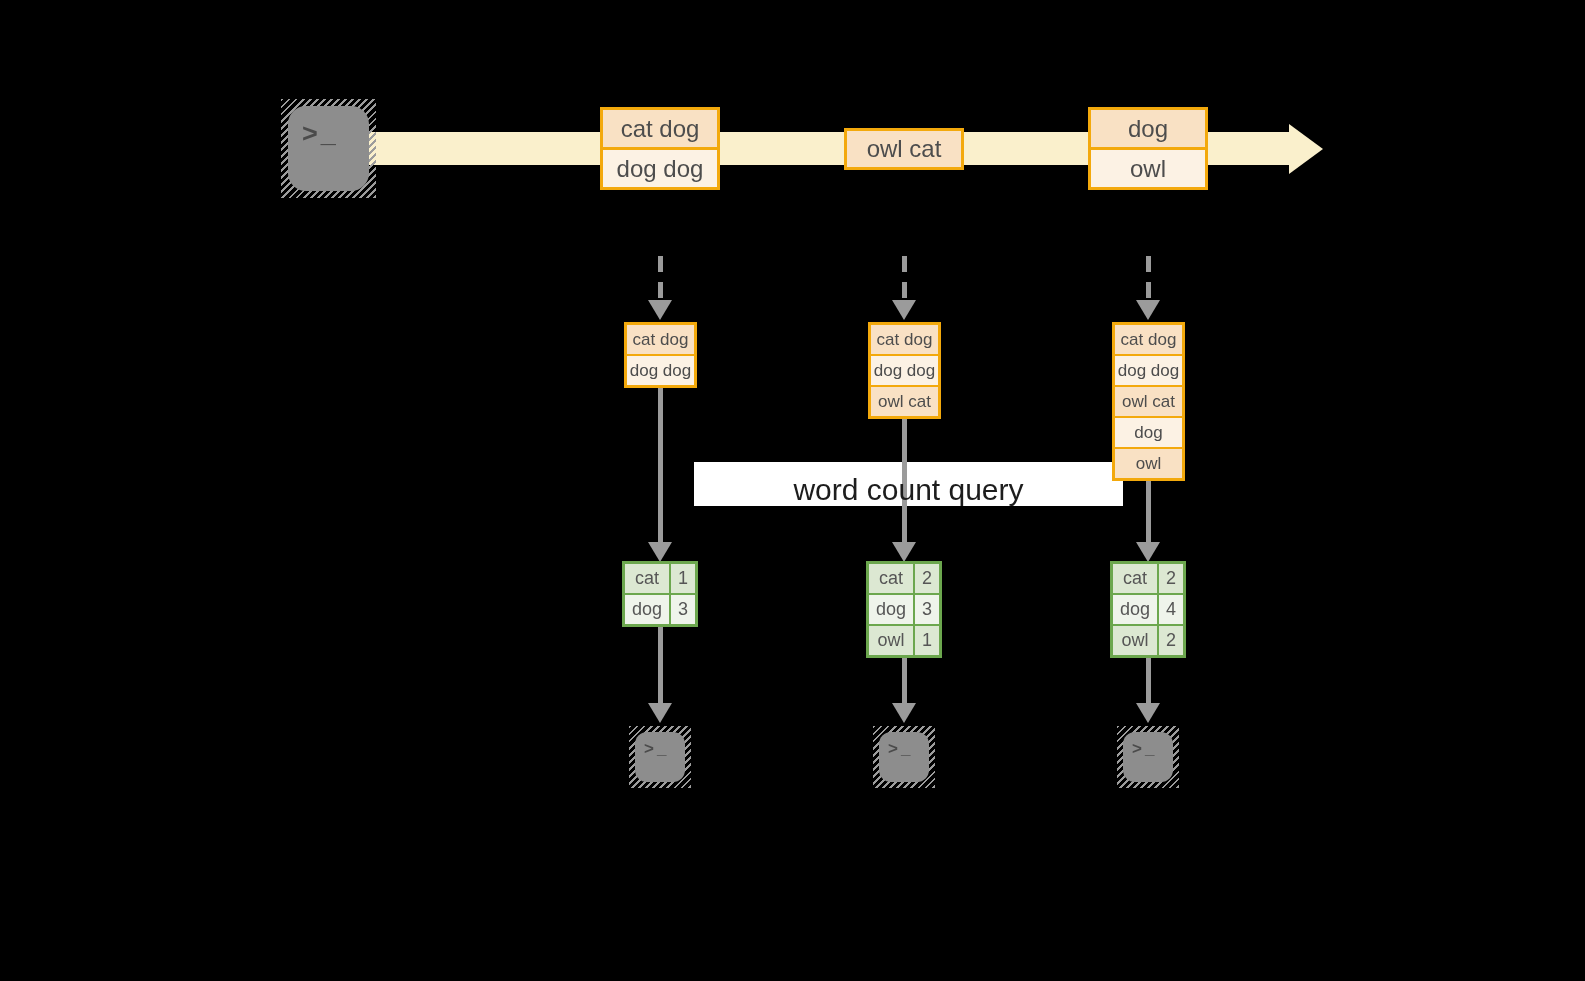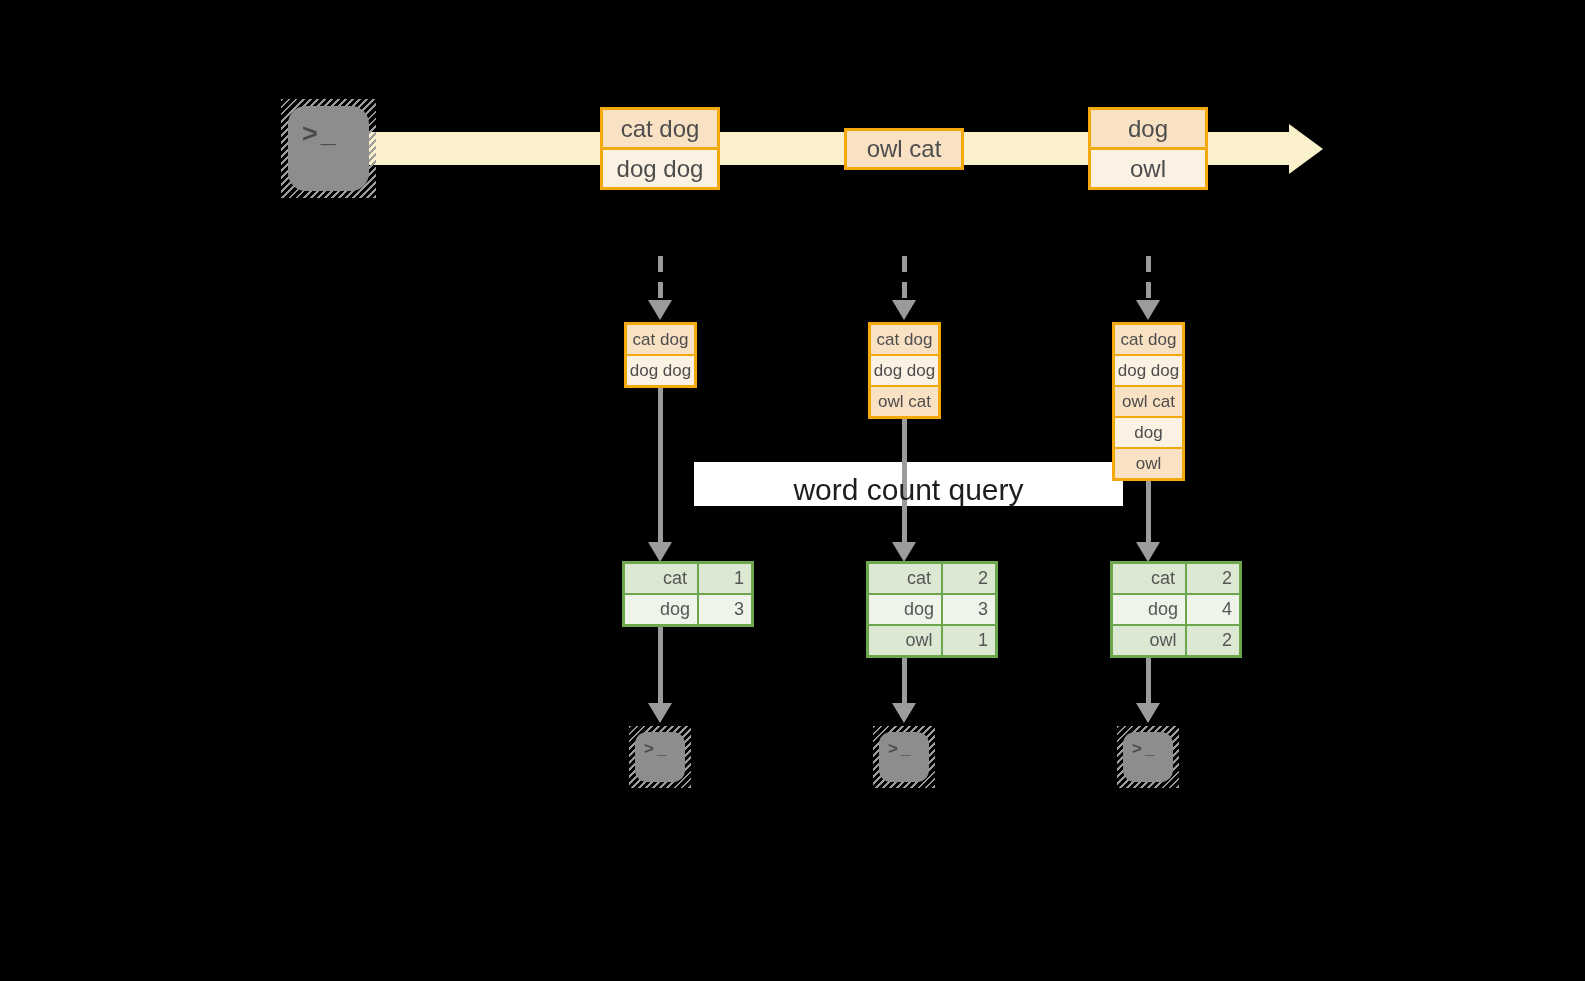--- a/index.html
+++ b/index.html
@@ -55,21 +55,21 @@
   .query-band{position:absolute;left:694px;top:462px;width:429px;height:44px;
     background:#ffffff;z-index:1;}
   .query-text{position:absolute;left:694px;top:462px;width:429px;height:56px;z-index:3;
     display:flex;align-items:center;justify-content:center;
     font-size:30px;color:#1d1d1d;}
   
   .gtable{position:absolute;z-index:3;top:561px;border:3px solid #6CA74E;background:#6CA74E;
     display:flex;flex-direction:column;gap:2px;}
   .grow{display:flex;gap:2px;}
   .gcell{height:29px;display:flex;align-items:center;justify-content:center;
-    font-size:18px;color:#565656;padding-left:28px;}
+    font-size:18px;color:#565656;}
   .gword{width:44px;}
   .gcount{width:24px;}
   .grow.ga .gcell{background:#DCE8D2;}
   .grow.gb .gcell{background:#EFF4EB;}
   .gtable.t1{left:622px;}
   .gtable.t2{left:866px;}
   .gtable.t3{left:1110px;}
 </style>
 </head>
 <body>

